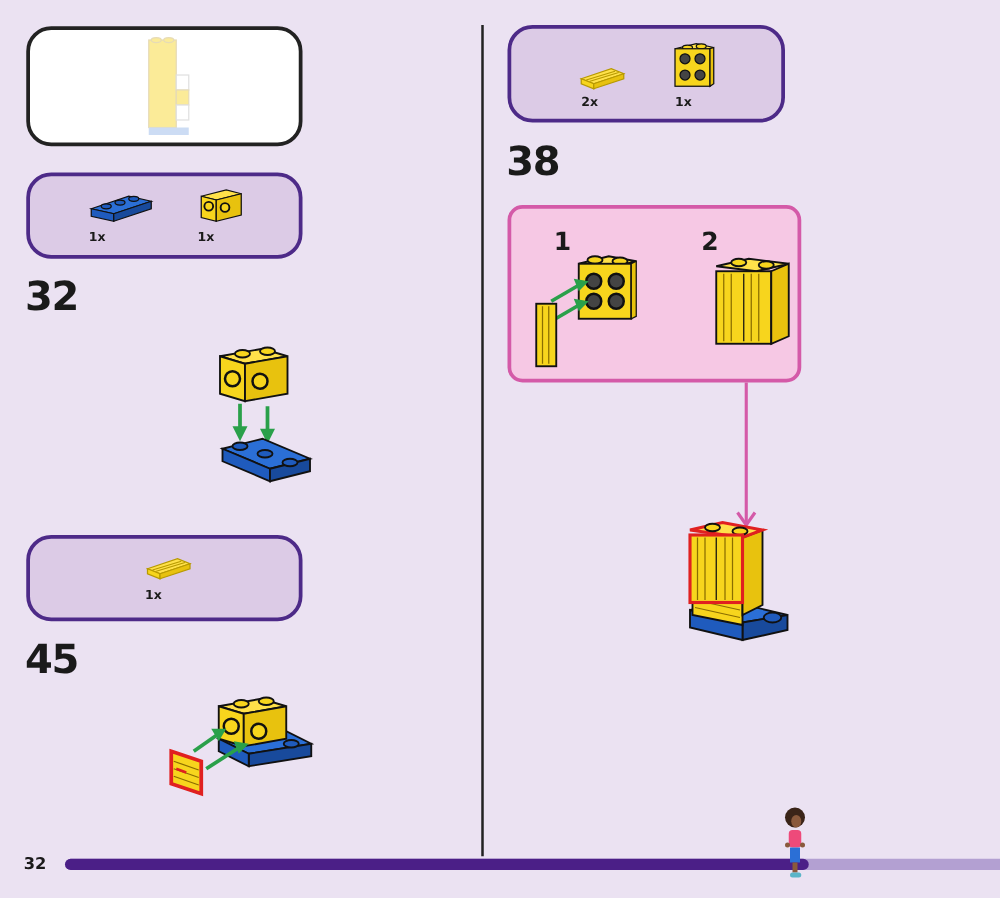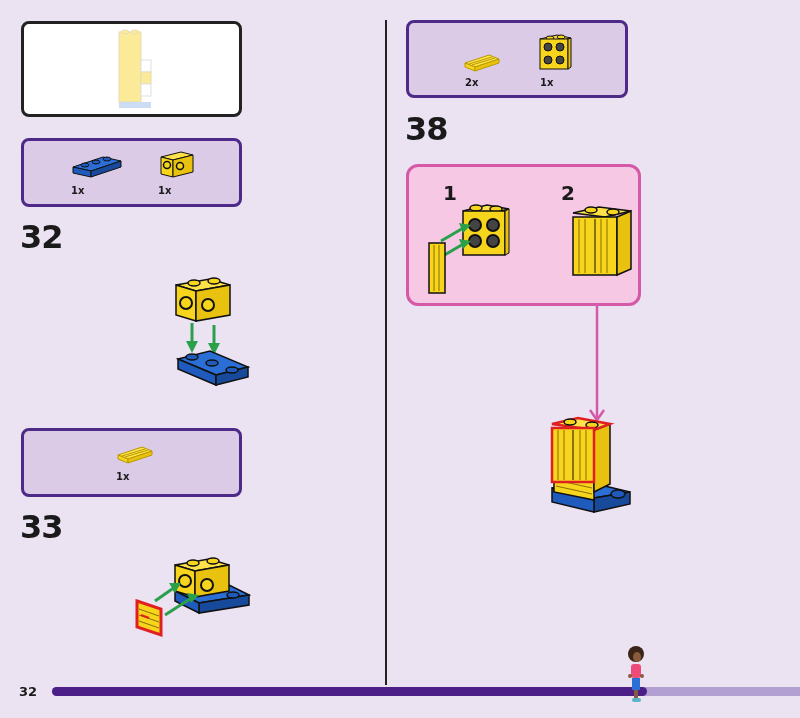--- a/index.html
+++ b/index.html
@@ -1,17 +1,17 @@
 <!DOCTYPE html>
 <html><head>
 <meta charset="utf-8">
 <style>
   html, body { margin:0; padding:0; }
   body { width:800px; height:718px; background:#ebe2f2; position:relative; overflow:hidden; font-family:"DejaVu Sans", sans-serif; color:#1a1a1a; }
-  .box { position:absolute; border:3px solid #4d2a88; border-radius:8px; background:#dccbe6; box-sizing:border-box; }
+  .box { position:absolute; border:3px solid #4d2a88; border-radius:20px; background:#dccbe6; box-sizing:border-box; }
   .box.white { background:#ffffff; border-color:#222; }
   .step-num { position:absolute; font-size:32px; font-weight:bold; letter-spacing:-1px; }
   .qty { position:absolute; font-size:10px; font-weight:bold; }
   .divider { position:absolute; left:385px; top:20px; width:2px; height:665px; background:#222; }
   .callout { position:absolute; left:406px; top:164px; width:235px; height:142px; background:#f6c8e4; border:3px solid #d45aa8; border-radius:12px; box-sizing:border-box; }
   .sub-num { position:absolute; font-size:20px; font-weight:bold; }
   .progress-track { position:absolute; left:52px; top:687px; width:748px; height:9px; background:#b3a0d2; border-radius:5px 0 0 5px; }
   .progress-fill { position:absolute; left:0; top:0; height:9px; background:#4b1f87; border-radius:5px; }
   .page-num { position:absolute; left:19px; top:684px; font-size:13px; font-weight:bold; }
   svg { position:absolute; overflow:visible; }
@@ -85,21 +85,21 @@
   <svg style="left:90px;top:12px;" width="45" height="25">
     <polygon points="4,12 28,4 38,8 14,16" fill="#ffe14a" stroke="#b89a00"></polygon>
     <polygon points="4,12 14,16 14,20 4,16" fill="#f7d51d" stroke="#b89a00"></polygon>
     <polygon points="14,16 38,8 38,12 14,20" fill="#e8c20e" stroke="#b89a00"></polygon>
     <line x1="8" y1="13" x2="31" y2="6" stroke="#b89a00"></line>
     <line x1="11" y1="14" x2="34" y2="7" stroke="#b89a00"></line>
   </svg>
   <span class="qty" style="left:92px;top:40px;">1x</span>
 </div>
 
-<div class="step-num" style="left:20px;top:508px;">33</div>
+<div class="step-num" style="left:20px;top:508px;">45</div>
 
 <svg style="left:135px;top:555px;" width="120" height="85">
 
   <polygon points="40,36 90,28 114,40 64,48" fill="#2b6fd6" stroke="#111" stroke-width="1.5"></polygon>
   <polygon points="64,48 114,40 114,50 64,58" fill="#184a9c" stroke="#111" stroke-width="1.5"></polygon>
   <polygon points="40,36 64,48 64,58 40,46" fill="#1f5bbd" stroke="#111" stroke-width="1.5"></polygon>
   <ellipse cx="98" cy="40" rx="6" ry="3" fill="#1f5bbd" stroke="#111" stroke-width="1.5"></ellipse>
 
   <polygon points="40,10 74,4 94,10 60,16" fill="#ffe14a" stroke="#111" stroke-width="1.5"></polygon>
   <polygon points="40,10 60,16 60,42 40,36" fill="#f7d51d" stroke="#111" stroke-width="1.5"></polygon>

